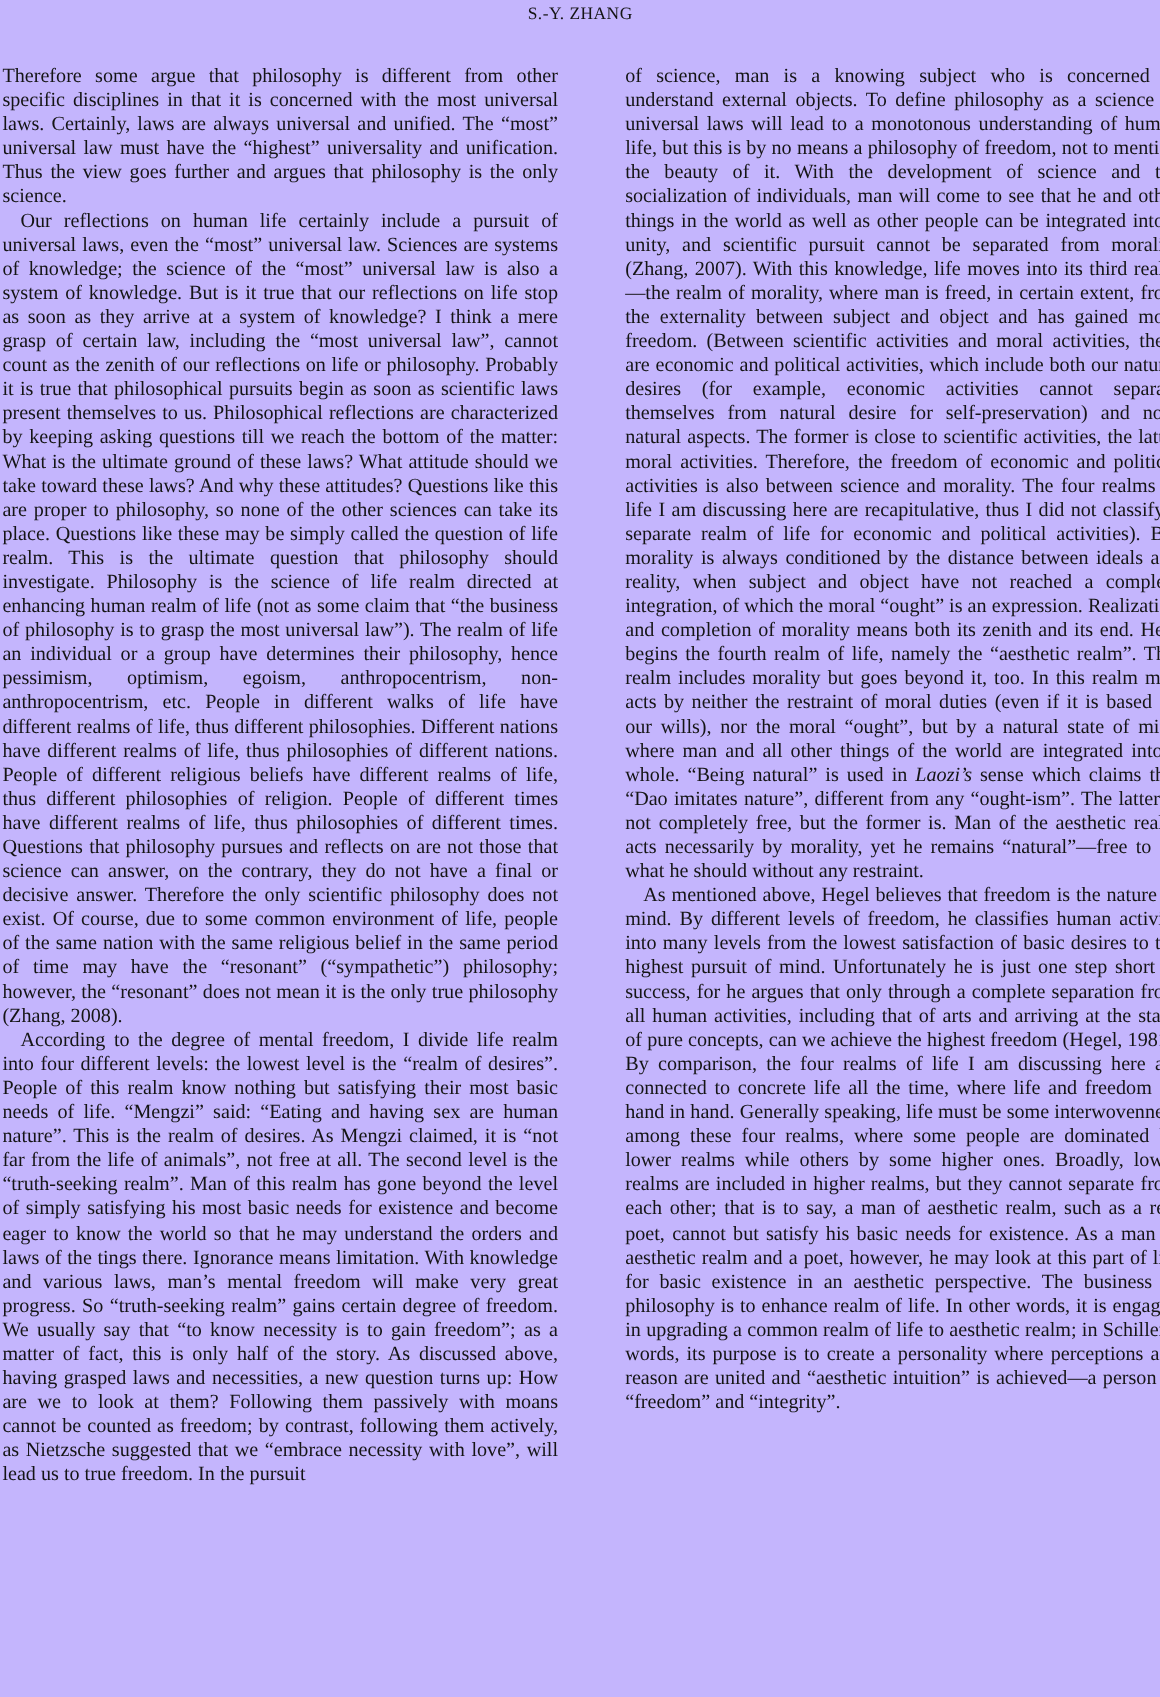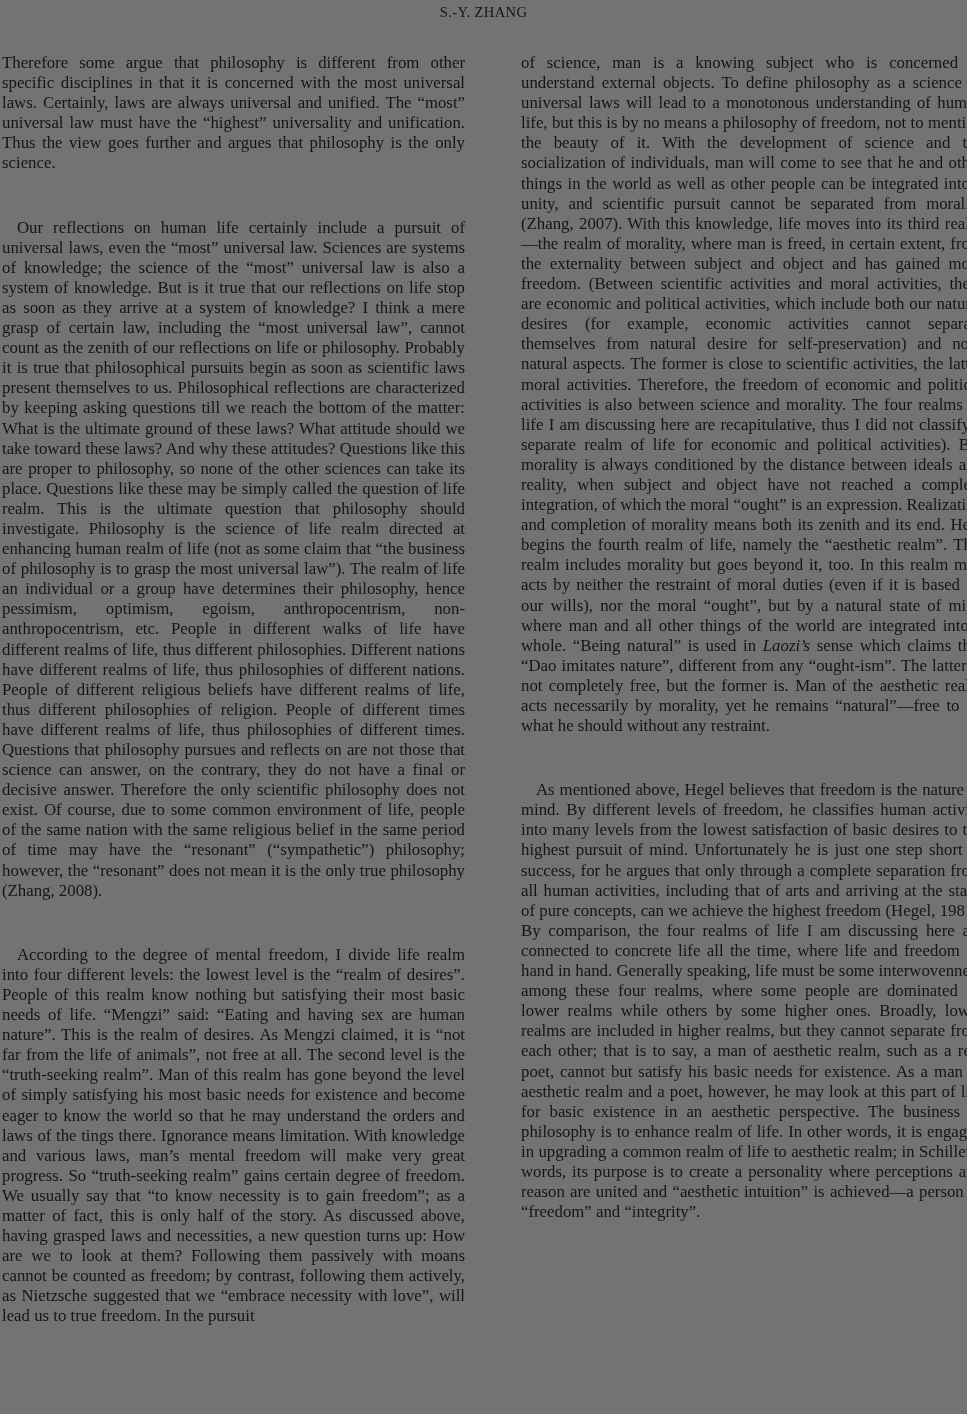--- a/index.html
+++ b/index.html
@@ -4,21 +4,21 @@
 <style>
   html, body {
     margin: 0;
     padding: 0;
     background: #ffffff;
   }
   .page {
     position: relative;
     width: 967px;
     height: 1414px;
-    background: #737373;
+    background: #c4b5fd;
     color: #151515;
     font-family: "Liberation Serif", "DejaVu Serif", serif;
     overflow: hidden;
   }
   .running-head {
     position: absolute;
     top: 4px;
     left: 0;
     width: 100%;
     text-align: center;
@@ -31,21 +31,21 @@
     font-size: 16.8px;
     line-height: 20.1px;
     text-align: justify;
   }
   .col-left  { left: 2px;   width: 463px; }
   .col-right { left: 521px; width: 462px; }
   .col p {
     margin: 0;
     padding: 0;
   }
-  .col p.indent   { text-indent: 15px; margin-top: 44px; }
+  .col p.indent   { text-indent: 15px; }
   .col p.noindent { text-indent: 0; }
   .laozi { font-style: italic; }
   .footer {
     position: absolute;
     top: 1438px;
     left: 2px;
     right: 3px;
     display: flex;
     justify-content: space-between;
     align-items: center;

